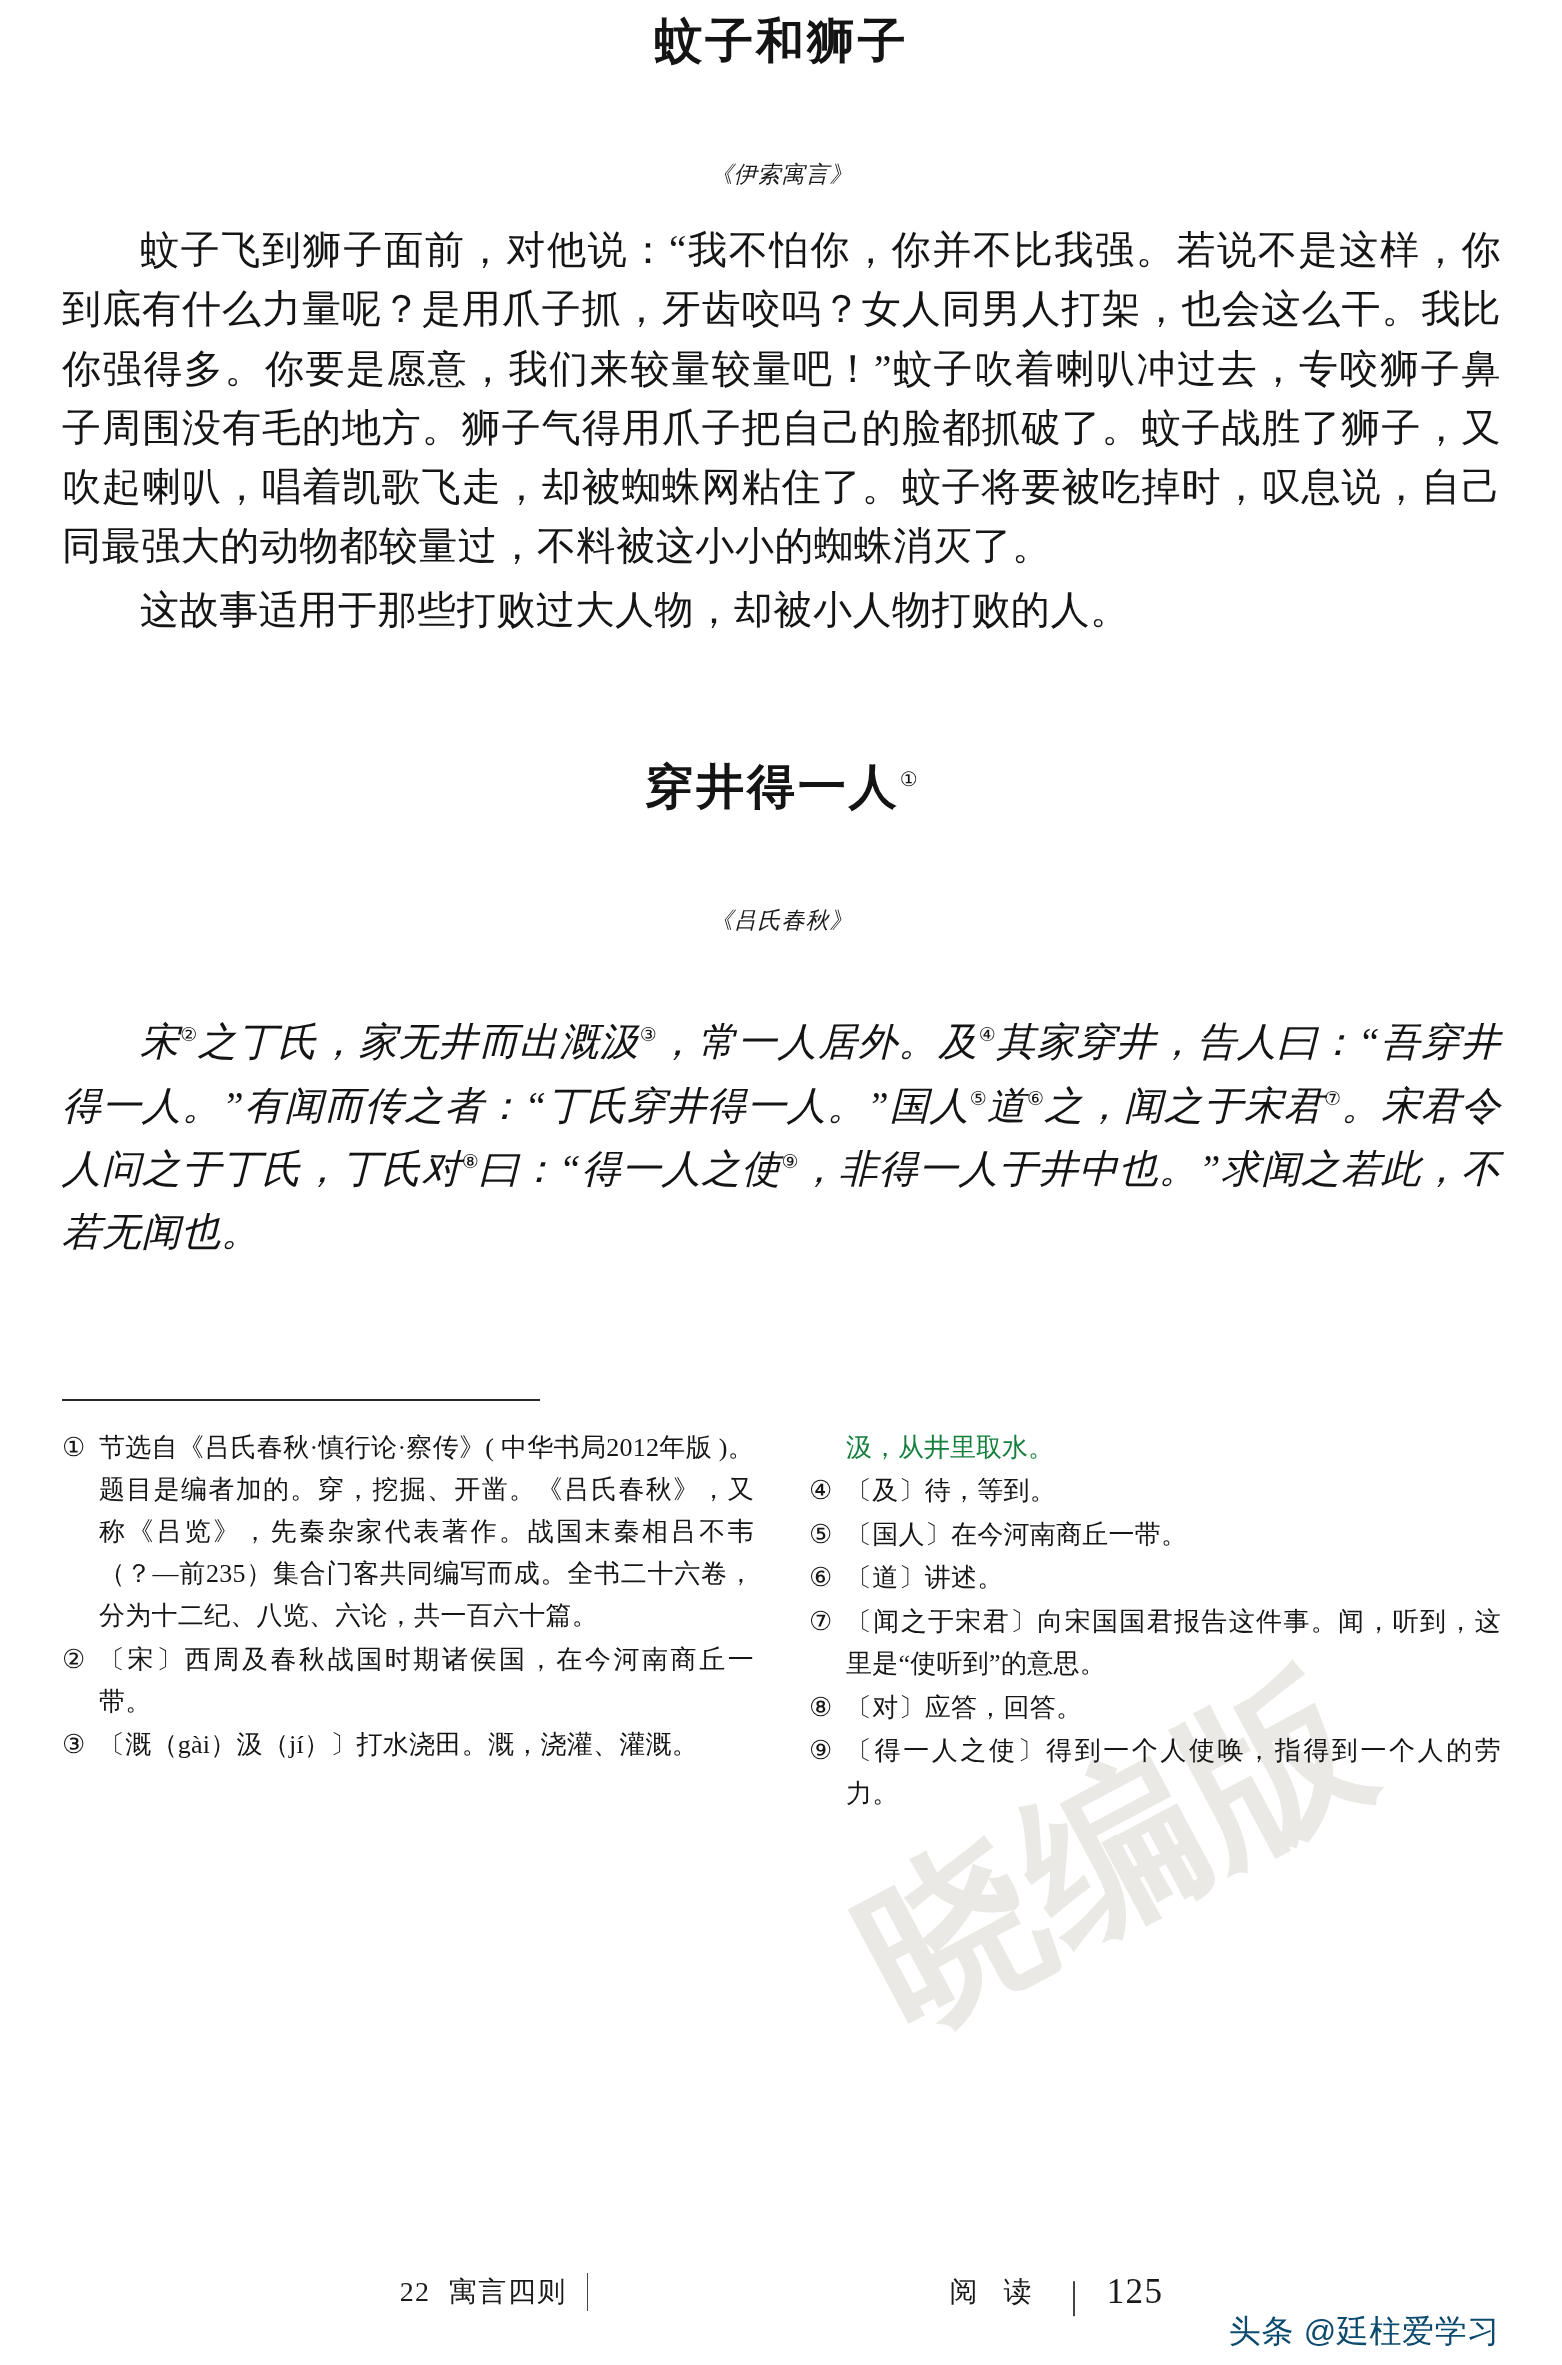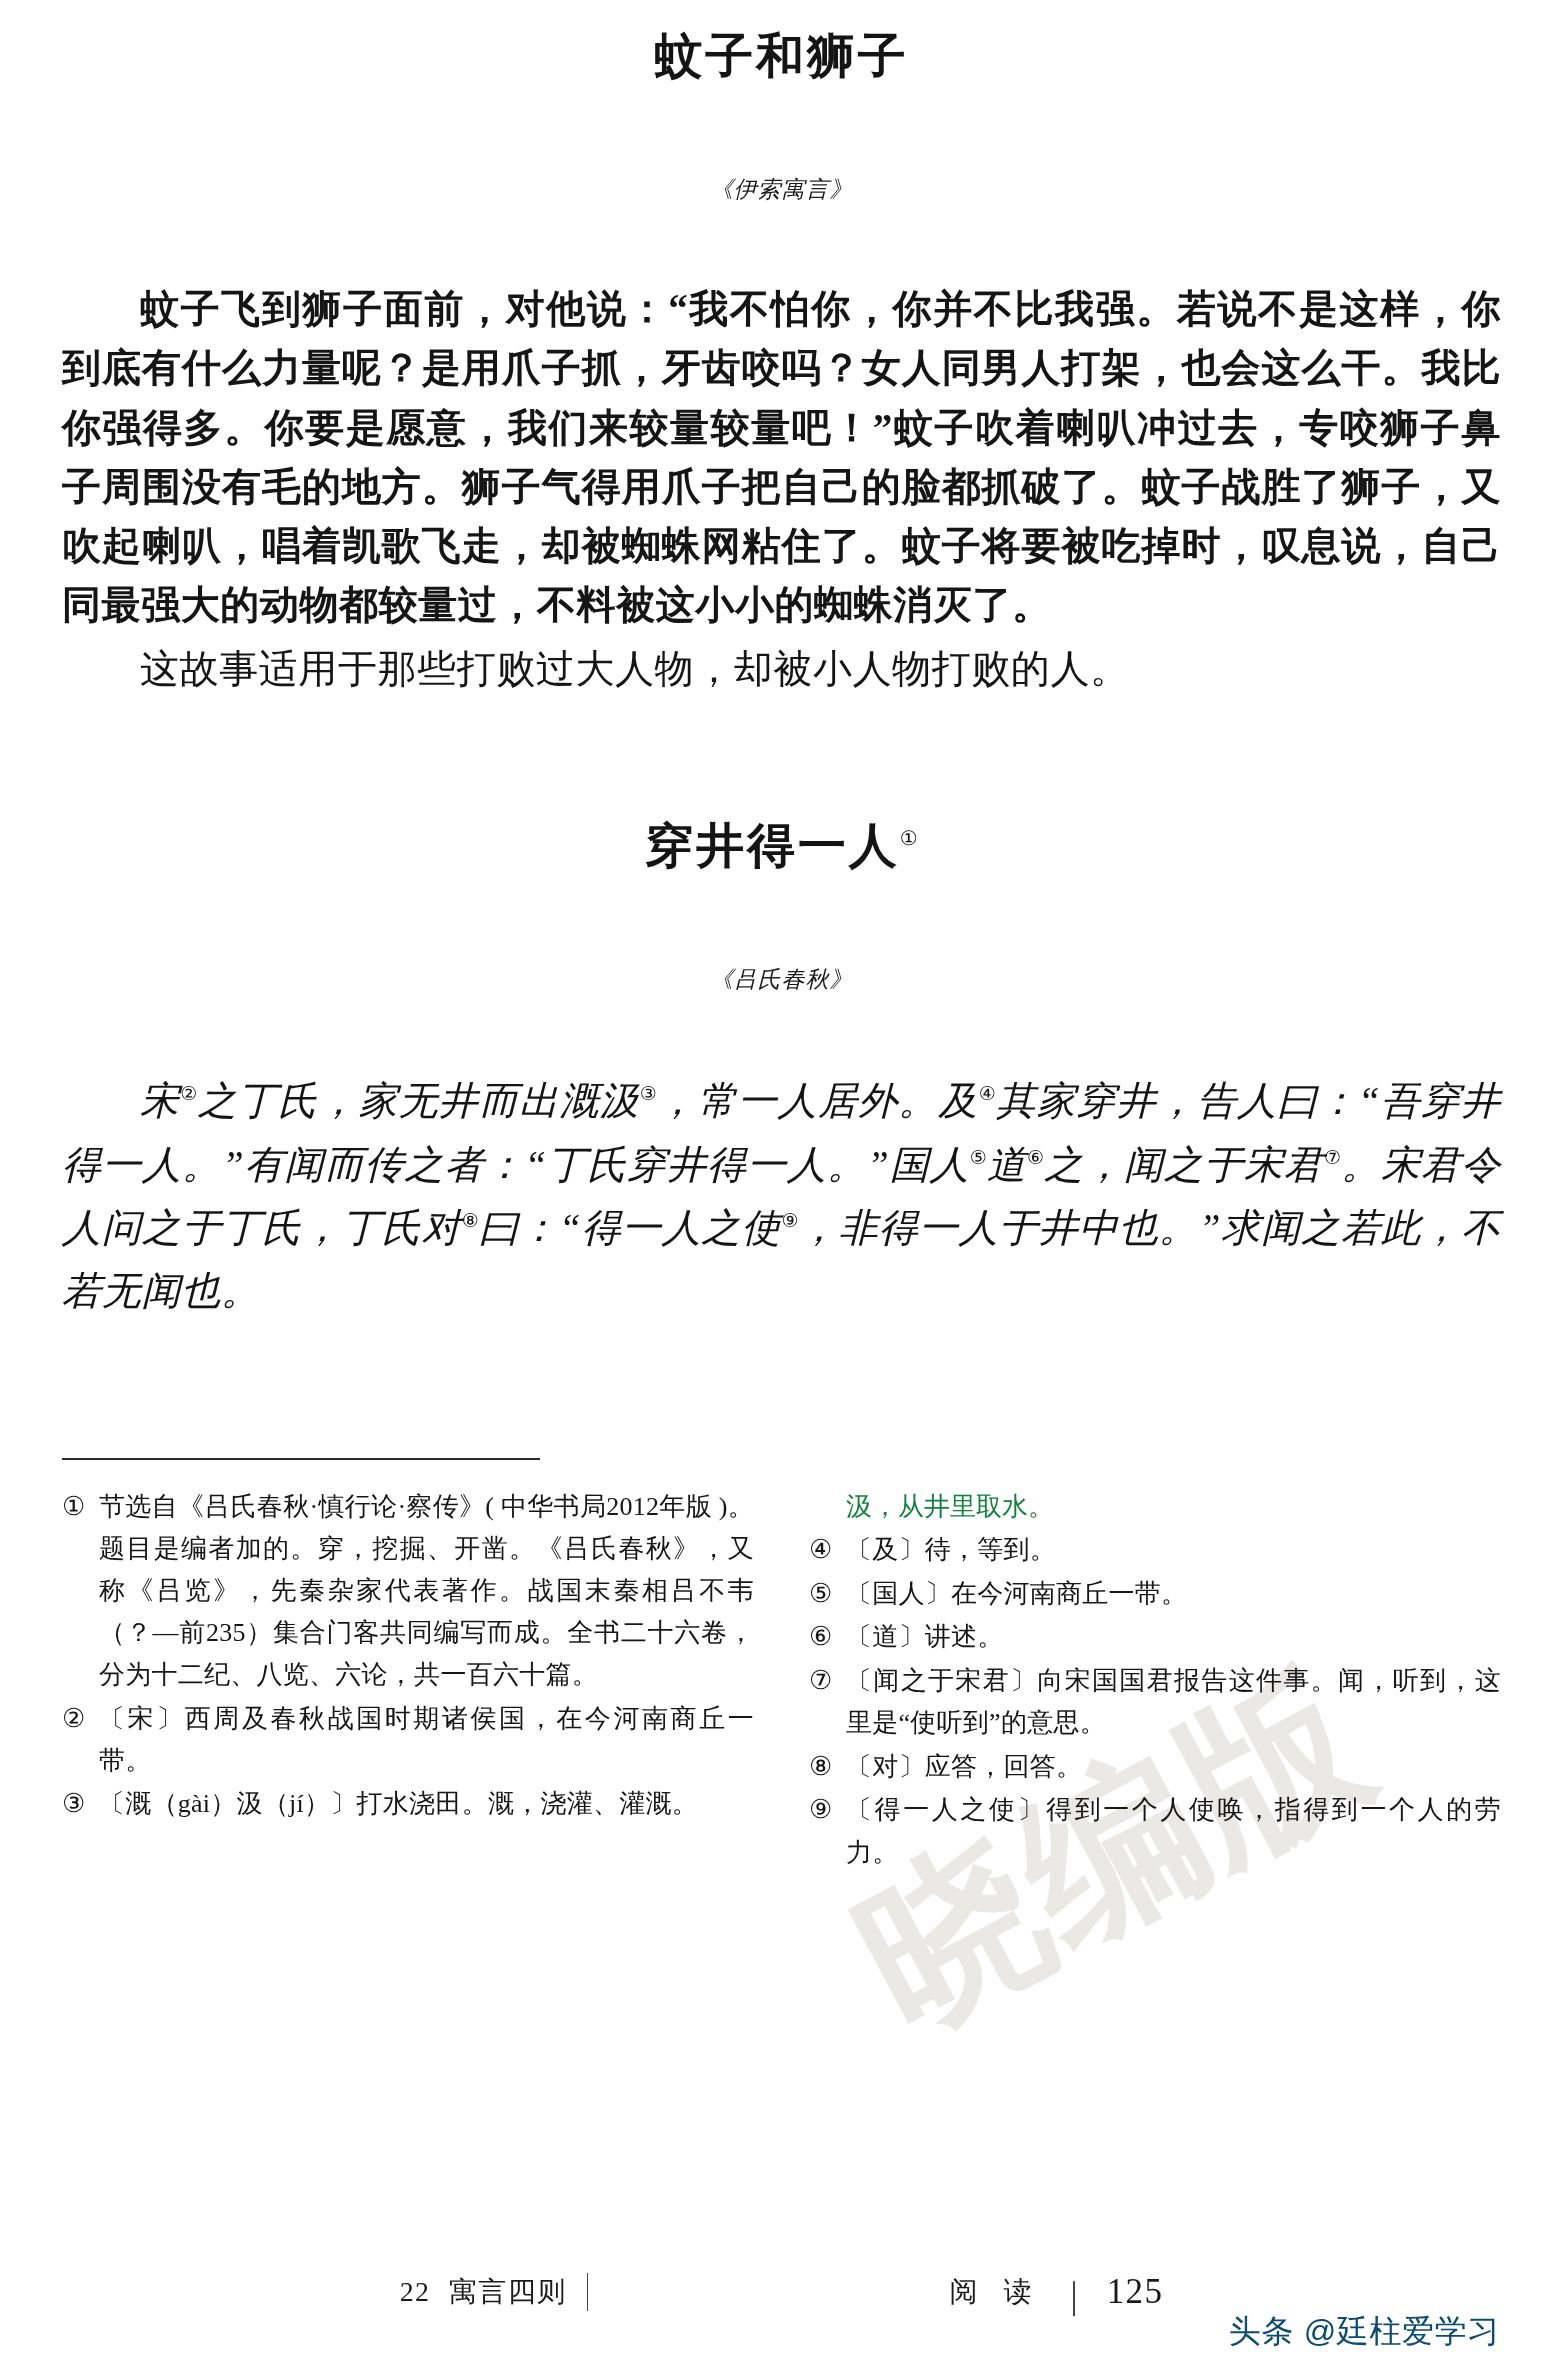--- a/index.html
+++ b/index.html
@@ -48,21 +48,21 @@
 
   
   .story-title {
     text-align: center;
     font-size: 48px;
     font-weight: 700;
     letter-spacing: 0.06em;
     font-family: "Liberation Serif", "DejaVu Serif", serif;
     color: #141414;
   }
-  .story-title-1 { padding-top: 24px; }
+  .story-title-1 { padding-top: 9px; }
   .story-title-2 { padding-top: 0; position: relative; }
 
   .title-sup {
     font-size: 20px;
     vertical-align: super;
     font-weight: 400;
     letter-spacing: 0;
   }
 
   .source {
@@ -80,21 +80,21 @@
     font-size: 39px;
     line-height: 1.52;
     text-align: justify;
     text-justify: inter-character;
     letter-spacing: 0.015em;
     color: #151515;
     font-family: "Liberation Serif", "DejaVu Serif", serif;
   }
   .p-indent { text-indent: 2em; }
 
-  .para-1 { margin-top: 74px; font-weight: bold; }
+  .para-1 { margin-top: 30px; }
   .para-2 { margin-top: 4.6px; }
 
   
   .classic {
     font-size: 39px;
     line-height: 1.62;
     text-align: justify;
     text-justify: inter-character;
     letter-spacing: 0.02em;
     font-style: italic;

